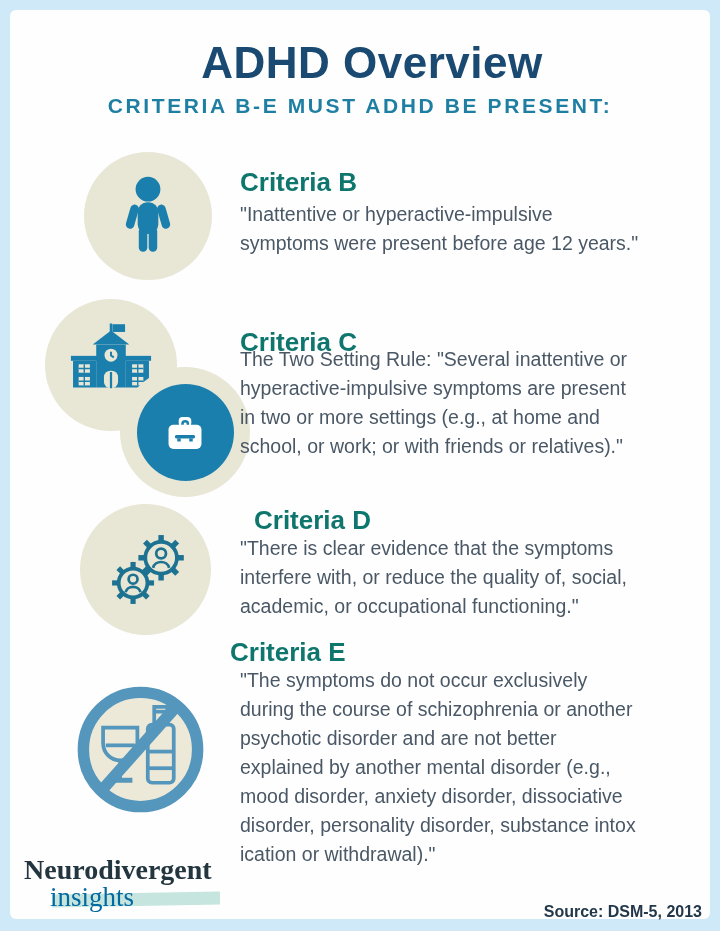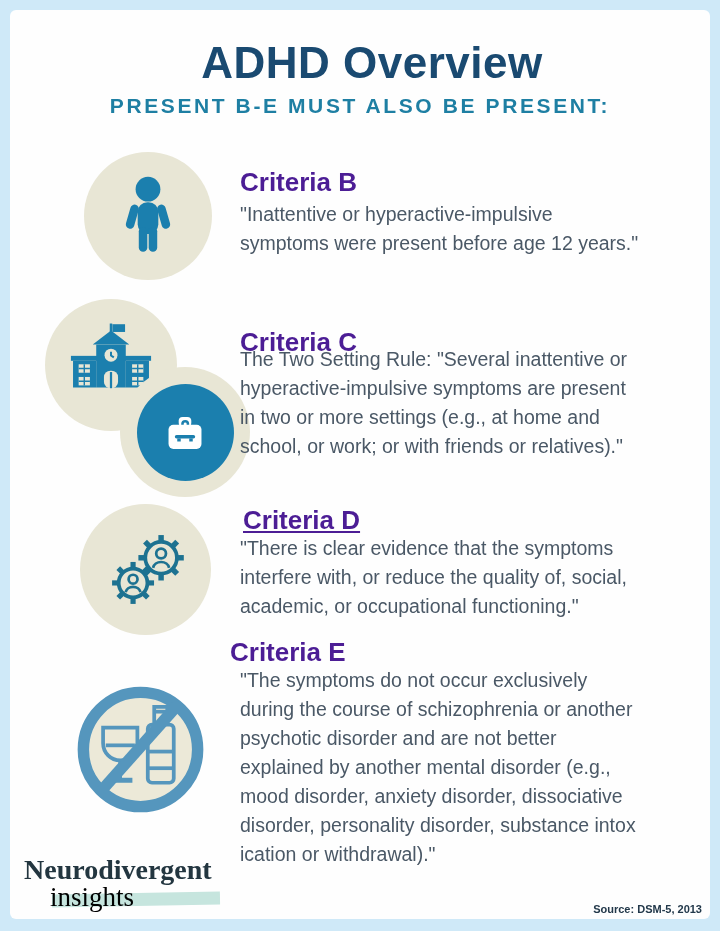--- a/index.html
+++ b/index.html
@@ -6,60 +6,60 @@
   body{width:720px;height:931px;font-family:"Liberation Sans","DejaVu Sans",sans-serif;}
   .frame{position:relative;width:720px;height:931px;background:#cfe9f8;overflow:hidden;}
   .page{position:absolute;left:10px;top:10px;right:10px;bottom:12px;background:#fefefe;border-radius:6px;}
 
   .title{position:absolute;left:0;top:28px;width:100%;text-align:center;
          font-size:44px;font-weight:800;color:#1a4a71;letter-spacing:0.5px;padding-left:12px;}
   .subtitle{position:absolute;left:0;top:84px;width:100%;text-align:center;
          font-size:21px;font-weight:700;color:#1e7fa3;letter-spacing:2.6px;}
 
   .circle{position:absolute;border-radius:50%;background:#e8e6d5;display:flex;align-items:center;justify-content:center;}
-  .crit-heading{position:absolute;font-size:26px;font-weight:800;color:#4c1d95;}
+  .crit-heading{position:absolute;font-size:26px;font-weight:800;color:#0f766e;}
   .crit-text{position:absolute;font-size:19.5px;line-height:29px;color:#4a5866;white-space:pre-line;}
 
   .circle-b{left:74px;top:142px;width:128px;height:128px;}
   .head-b{left:230px;top:157px;}
   .text-b{left:230px;top:190px;width:470px;}
 
   .circle-c1{left:35px;top:289px;width:132px;height:132px;}
   .circle-c2{left:110px;top:357px;width:130px;height:130px;}
   .circle-c2 .inner{width:97px;height:97px;border-radius:50%;background:#1b7fae;display:flex;align-items:center;justify-content:center;}
   .head-c{left:230px;top:306px;margin-top:11px;}
   .text-c{left:230px;top:335px;width:480px;}
 
   .circle-d{left:70px;top:494px;width:131px;height:131px;}
-  .head-d{left:233px;top:495px;text-decoration:underline;}
+  .head-d{left:244px;top:495px;}
   .text-d{left:230px;top:524px;width:480px;}
 
   .head-e{left:220px;top:627px;}
   .text-e{left:230px;top:656px;width:475px;}
   .circle-e{left:64px;top:673px;width:133px;height:133px;background:transparent;}
 
   .logo{position:absolute;left:14px;top:846px;width:240px;}
   .logo-line1{font-family:"Liberation Serif","DejaVu Serif",serif;font-size:28px;font-weight:700;color:#233640;line-height:28px;}
   .logo-line2{position:relative;margin-left:26px;margin-top:-2px;height:30px;}
   .logo-hl{position:absolute;left:2px;top:11px;width:168px;height:13px;background:#c6e5de;transform:rotate(-1deg);}
-  .logo-word{position:relative;font-family:"Liberation Serif","DejaVu Serif",serif;font-size:27px;color:#000000;}
+  .logo-word{position:relative;font-family:"Liberation Serif","DejaVu Serif",serif;font-size:27px;color:#0369a1;}
   .logo-byline{margin-left:78px;margin-top:18px;font-size:8px;font-weight:400;letter-spacing:3px;color:#a64b38;}
 
-  .source{position:absolute;right:8px;top:893px;font-size:11px;font-weight:600;color:#22384a;}
+  .source{position:absolute;right:8px;top:893px;font-size:16px;font-weight:600;color:#22384a;}
 
   svg{display:block;}
 </style>
 </head>
 <body>
 
 <div class="frame">
   <div class="page">
 
     <div class="title">ADHD Overview</div>
-    <div class="subtitle">PRESENT B-E MUST ALSO BE PRESENT:</div>
+    <div class="subtitle">CRITERIA B-E MUST ADHD BE PRESENT:</div>
 
     <div class="circle circle-b">
       <span>
         <svg width="88" height="88" viewBox="0 0 64 64" fill="#1b7fae">
           <circle cx="32" cy="12.5" r="9"></circle>
           <rect x="24.5" y="22" width="15" height="23" rx="7"></rect>
           <rect x="17.5" y="23.5" width="6.2" height="18" rx="3.1" transform="rotate(16 20.6 32.5)"></rect>
           <rect x="40.3" y="23.5" width="6.2" height="18" rx="3.1" transform="rotate(-16 43.4 32.5)"></rect>
           <rect x="25.3" y="40" width="6.2" height="18" rx="3.1"></rect>
           <rect x="32.5" y="40" width="6.2" height="18" rx="3.1"></rect>

